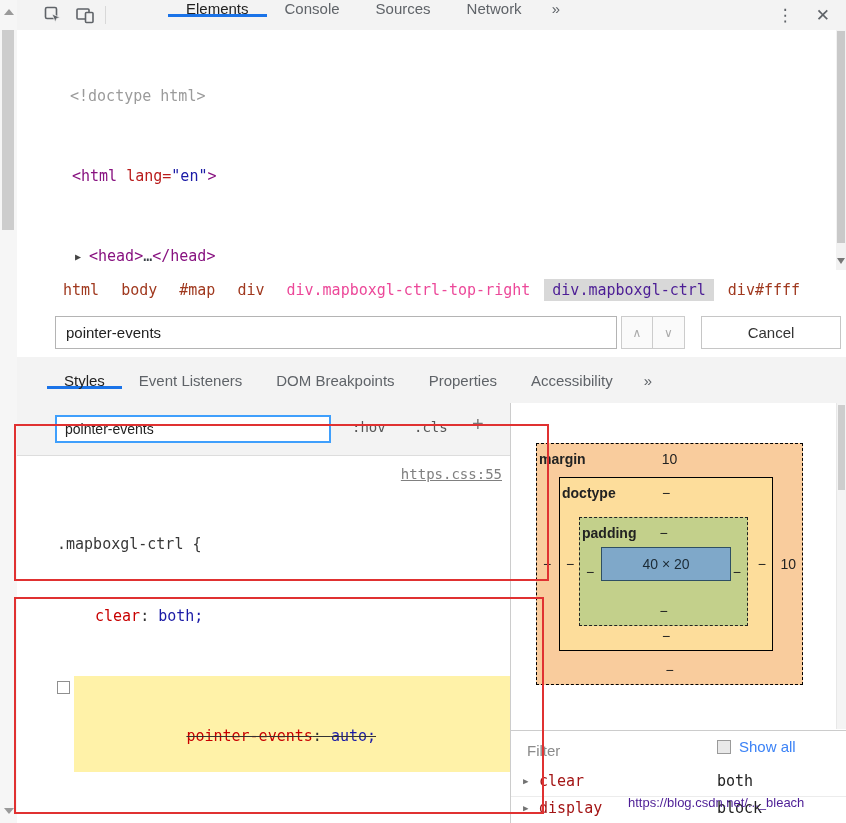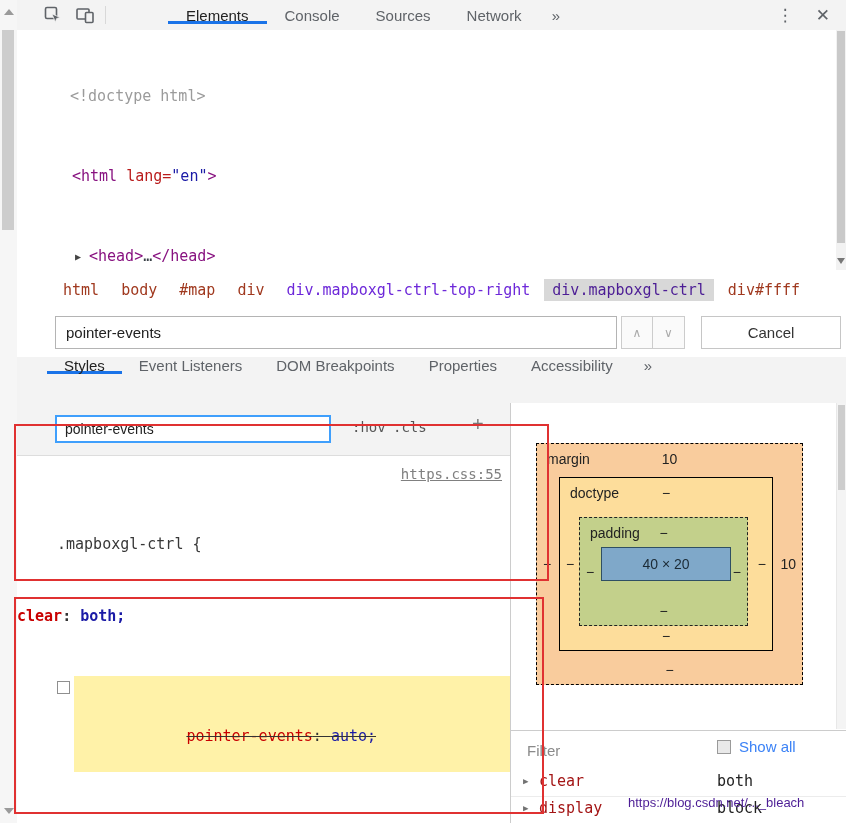--- a/index.html
+++ b/index.html
@@ -15,93 +15,93 @@
   .ps-down{bottom:9px;border-top:6px solid #9a9a9a;}
 
   
   .devtools{position:absolute;left:17px;top:0;right:0;bottom:0;background:#fff;}
 
   
   .topbar{position:absolute;left:0;right:0;top:0;height:30px;background:#f3f3f3;border-bottom:1px solid #d0d0d0;
           display:flex;align-items:stretch;}
   .tb-icons{display:flex;align-items:center;padding-left:26px;gap:12px;}
   .tb-sep{width:1px;height:18px;background:#d8d8d8;margin:auto 4px auto 10px;}
-  .tb-tabs{display:flex;align-items:center;margin-left:58px;}
+  .tb-tabs{display:flex;align-items:flex-start;margin-left:58px;}
   .tb-tab{display:flex;align-items:center;padding:0 18px;font-size:15px;color:#5f6368;cursor:default;}
   .tb-tab.selected{color:#222;box-shadow:inset 0 -3px 0 #1a73e8;}
   .tb-more{display:flex;align-items:center;padding:0 12px;color:#5f6368;font-size:15px;}
   .tb-right{margin-left:auto;display:flex;align-items:center;gap:22px;padding-right:16px;}
   .tb-glyph{font-size:17px;color:#5f6368;line-height:1;}
 
   
   .tree{position:absolute;left:0;right:0;top:30px;height:241px;background:#fff;border-bottom:1px solid #ccc;
         overflow:hidden;font-size:15px;line-height:26.6px;white-space:pre;}
   .tline{height:26.6px;}
   .tarrow{display:inline-block;width:14px;font-size:10px;color:#444;vertical-align:1px;}
   .tk-tag{color:#881280}.tk-attr{color:#b91c1c}.tk-val{color:#1a1aa6}.tk-comment{color:#9b9b9b}.tk-plain{color:#394047}
   .tree-scroll{position:absolute;right:0;top:0;width:10px;height:240px;background:#f2f2f2;}
   .ts-thumb{position:absolute;right:1px;top:1px;width:8px;height:212px;background:#c9c9c9;}
   .ts-down{position:absolute;right:1px;bottom:6px;width:0;height:0;border-left:4px solid transparent;border-right:4px solid transparent;border-top:6px solid #777;}
 
   
   .crumbs{position:absolute;left:0;right:0;top:271px;height:38px;background:#fff;border-bottom:1px solid #ddd;
           display:flex;align-items:center;padding-left:38px;gap:6px;font-size:15px;overflow:hidden;white-space:nowrap;}
   .crumb{padding:2px 8px;color:#a0391f;}
-  .crumb.hl{color:#6d28d9;}
+  .crumb.hl{color:#ec4899;}
   .crumb.selected{background:#d8d8d8;color:#4c1d95;text-align:center;}
 
   
   .searchrow{position:absolute;left:0;right:0;top:309px;height:48px;background:#fff;border-bottom:1px solid #ddd;}
   .search-input{position:absolute;left:38px;top:7px;width:562px;height:33px;box-sizing:border-box;border:1px solid #b4b4b4;
           padding:0 10px;font-size:15px;color:#222;font-family:"Liberation Sans",sans-serif;outline:none;background:#fff;}
   .nav-group{position:absolute;left:604px;top:7px;display:flex;}
   .nav-btn{width:32px;height:33px;box-sizing:border-box;border:1px solid #ccc;background:#fafafa;display:flex;align-items:center;justify-content:center;color:#aaa;font-size:13px;}
   .nav-btn + .nav-btn{border-left:none;}
   .cancel-btn{position:absolute;right:5px;top:7px;width:140px;height:33px;box-sizing:border-box;border:1px solid #c6c6c6;background:#fff;
           font-size:15px;color:#333;display:flex;align-items:center;justify-content:center;}
 
   
   .paneltabs{position:absolute;left:0;right:0;top:357px;height:46px;background:#f3f3f3;border-bottom:1px solid #ccc;
-          display:flex;align-items:flex-start;padding-left:30px;}
+          display:flex;align-items:center;padding-left:30px;}
   .ptab{display:flex;align-items:center;padding:0 17px;font-size:15px;color:#5f6368;}
   .ptab.selected{color:#222;box-shadow:inset 0 -3px 0 #1a73e8;}
   .ptab-more{display:flex;align-items:center;padding:0 14px;color:#5f6368;font-size:15px;}
 
   
   .content{position:absolute;left:0;right:0;top:403px;bottom:0;display:flex;}
   .styles-pane{width:493px;box-sizing:border-box;overflow:hidden;background:#fff;}
   .sidebar{flex:1;position:relative;border-left:1px solid #ccc;background:#fff;overflow:hidden;}
 
   
   .sp-toolbar{position:relative;height:52px;background:#f3f3f3;border-bottom:1px solid #ddd;}
   .sp-filter{position:absolute;left:38px;top:12px;width:276px;height:28px;box-sizing:border-box;border:2px solid #3f9ffc;
           padding:0 8px;font-size:14px;color:#222;font-family:"Liberation Sans",sans-serif;outline:none;background:#fff;}
   .sp-hov{position:absolute;left:335px;top:16px;font-size:14px;color:#555;font-family:"DejaVu Sans Mono",monospace;}
-  .sp-cls{position:absolute;left:376px;top:16px;font-size:14px;color:#555;font-family:"DejaVu Sans Mono",monospace;}
+  .sp-cls{position:absolute;left:397px;top:16px;font-size:14px;color:#555;font-family:"DejaVu Sans Mono",monospace;}
   .sp-plus{position:absolute;left:455px;top:10px;font-size:20px;color:#777;}
 
   .rule{position:relative;padding:4px 0 2px;border-bottom:1px solid #ddd;font-family:"DejaVu Sans Mono",monospace;
         font-size:15px;line-height:24px;white-space:pre;color:#383838;}
   .css-link{position:absolute;right:8px;top:6px;font-size:14px;color:#808080;text-decoration:underline;font-family:"DejaVu Sans Mono",monospace;}
   .sel-line{padding-left:40px;}
-  .decl{font-weight:bold;}
+  .decl{padding-left:78px;}
   .pname{color:#c80000}.pcolon{color:#333}.pval{color:#1a1aa6}
   .decl-off{margin-left:57px;padding-left:4px;background:#fff2a8;position:relative;}
   .cb{position:absolute;left:-17px;top:5px;width:13px;height:13px;box-sizing:border-box;border:1px solid #8f8f8f;background:#fff;}
   .struck{text-decoration:line-through;text-decoration-color:#333;}
   .close-line{padding-left:40px;}
 
   
   .bm-lab{position:absolute;font-size:14px;color:#222;font-family:"Liberation Sans",sans-serif;}
   .bm-margin{position:absolute;left:25px;top:40px;width:265px;height:240px;background:#f9cc9d;border:1px dashed #000;}
   .bm-border{position:absolute;left:22px;top:33px;width:212px;height:172px;background:#fddd9b;border:1px solid #000;}
   .bm-padding{position:absolute;left:19px;top:39px;width:167px;height:107px;background:#c3d08b;border:1px dashed #222;}
   .bm-content{position:absolute;left:21px;top:29px;width:128px;height:32px;background:#7fa8c9;border:1px solid #2f4f63;
           display:flex;align-items:center;justify-content:center;font-size:14px;color:#1c2b36;}
-  .lab-tl{left:10px;top:7px;}
+  .lab-tl{left:2px;top:7px;font-weight:bold;}
   .lab-top{left:50%;top:7px;transform:translateX(-50%);}
   .lab-bottom{left:50%;bottom:6px;transform:translateX(-50%);}
   .lab-left{left:6px;top:50%;transform:translateY(-50%);}
   .lab-right{right:6px;top:50%;transform:translateY(-50%);}
   .sb-scroll{position:absolute;right:0;top:0;width:9px;height:326px;background:#f4f4f4;border-left:1px solid #e8e8e8;}
   .sbs-thumb{position:absolute;right:1px;top:2px;width:7px;height:85px;background:#cdcdcd;}
 
   
   .sb-filter{position:absolute;left:0;right:0;top:327px;height:37px;border-top:1px solid #ccc;background:#fff;}
   .cfilter{position:absolute;left:14px;top:6px;width:150px;height:24px;border:none;outline:none;font-size:15px;color:#333;

